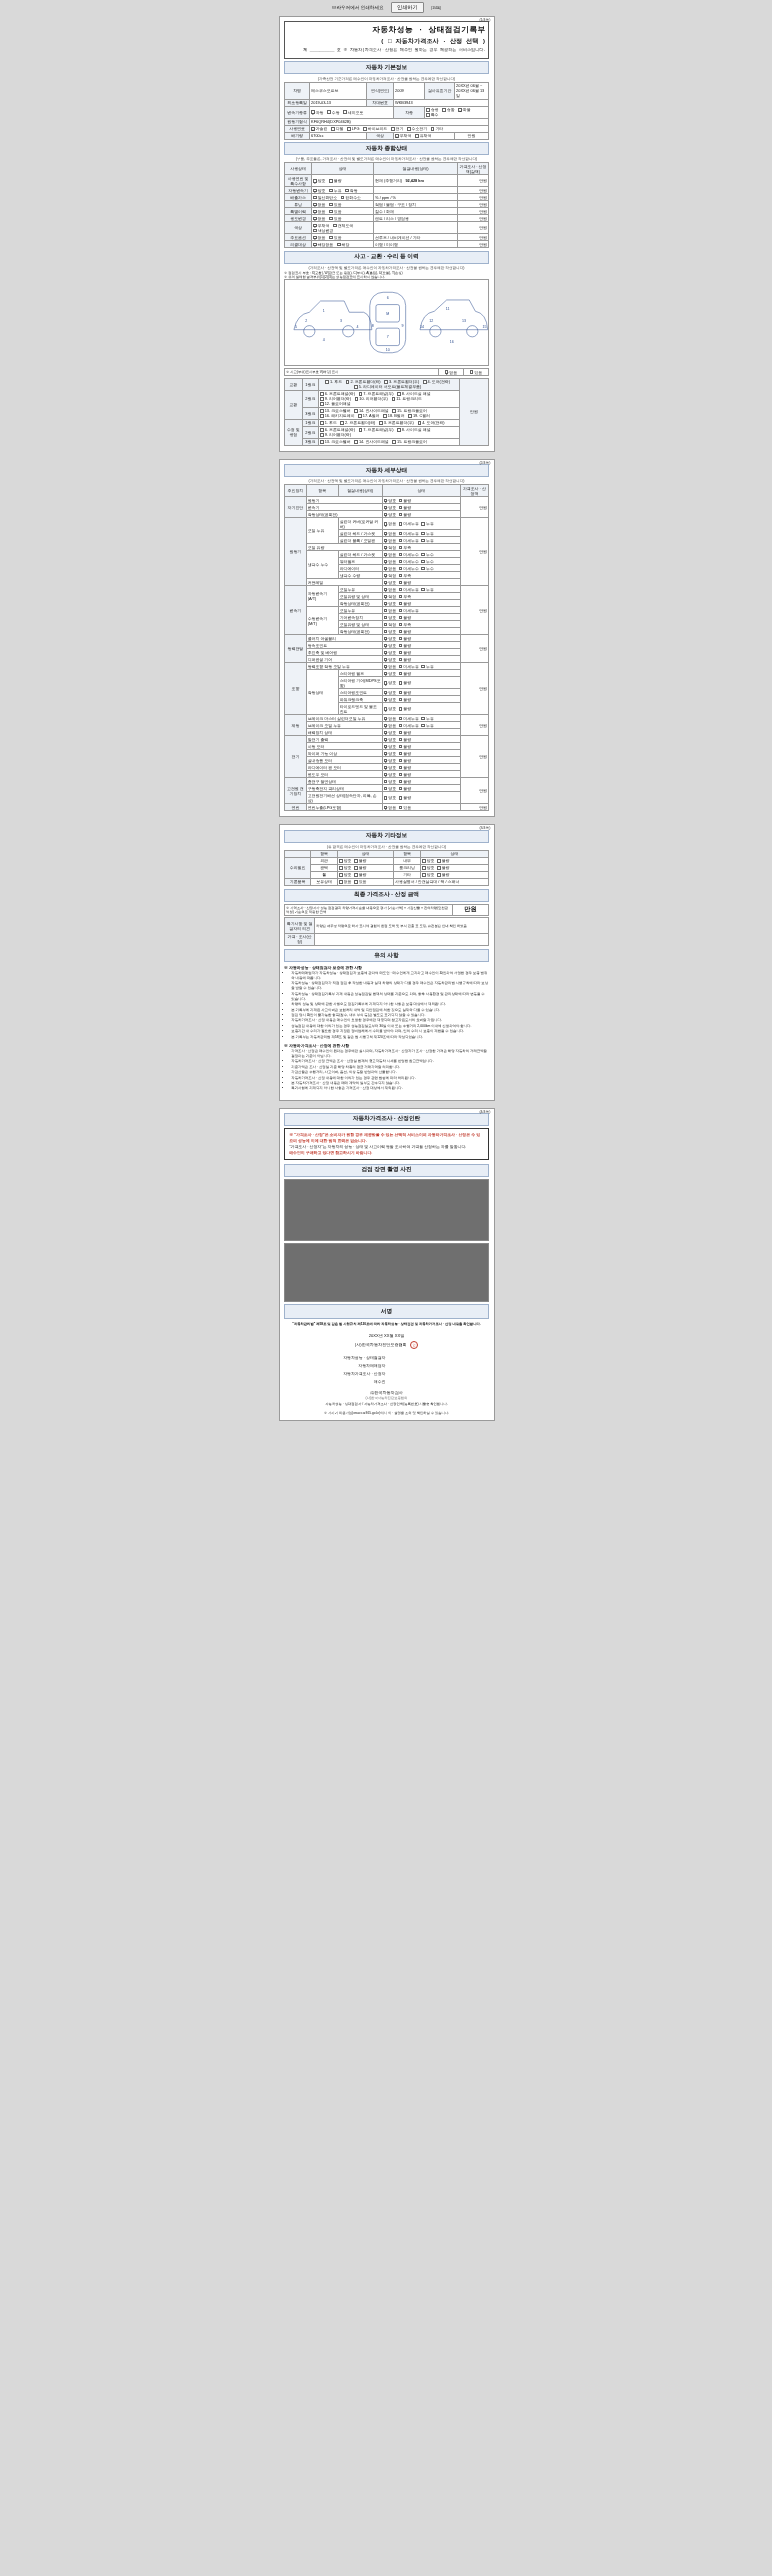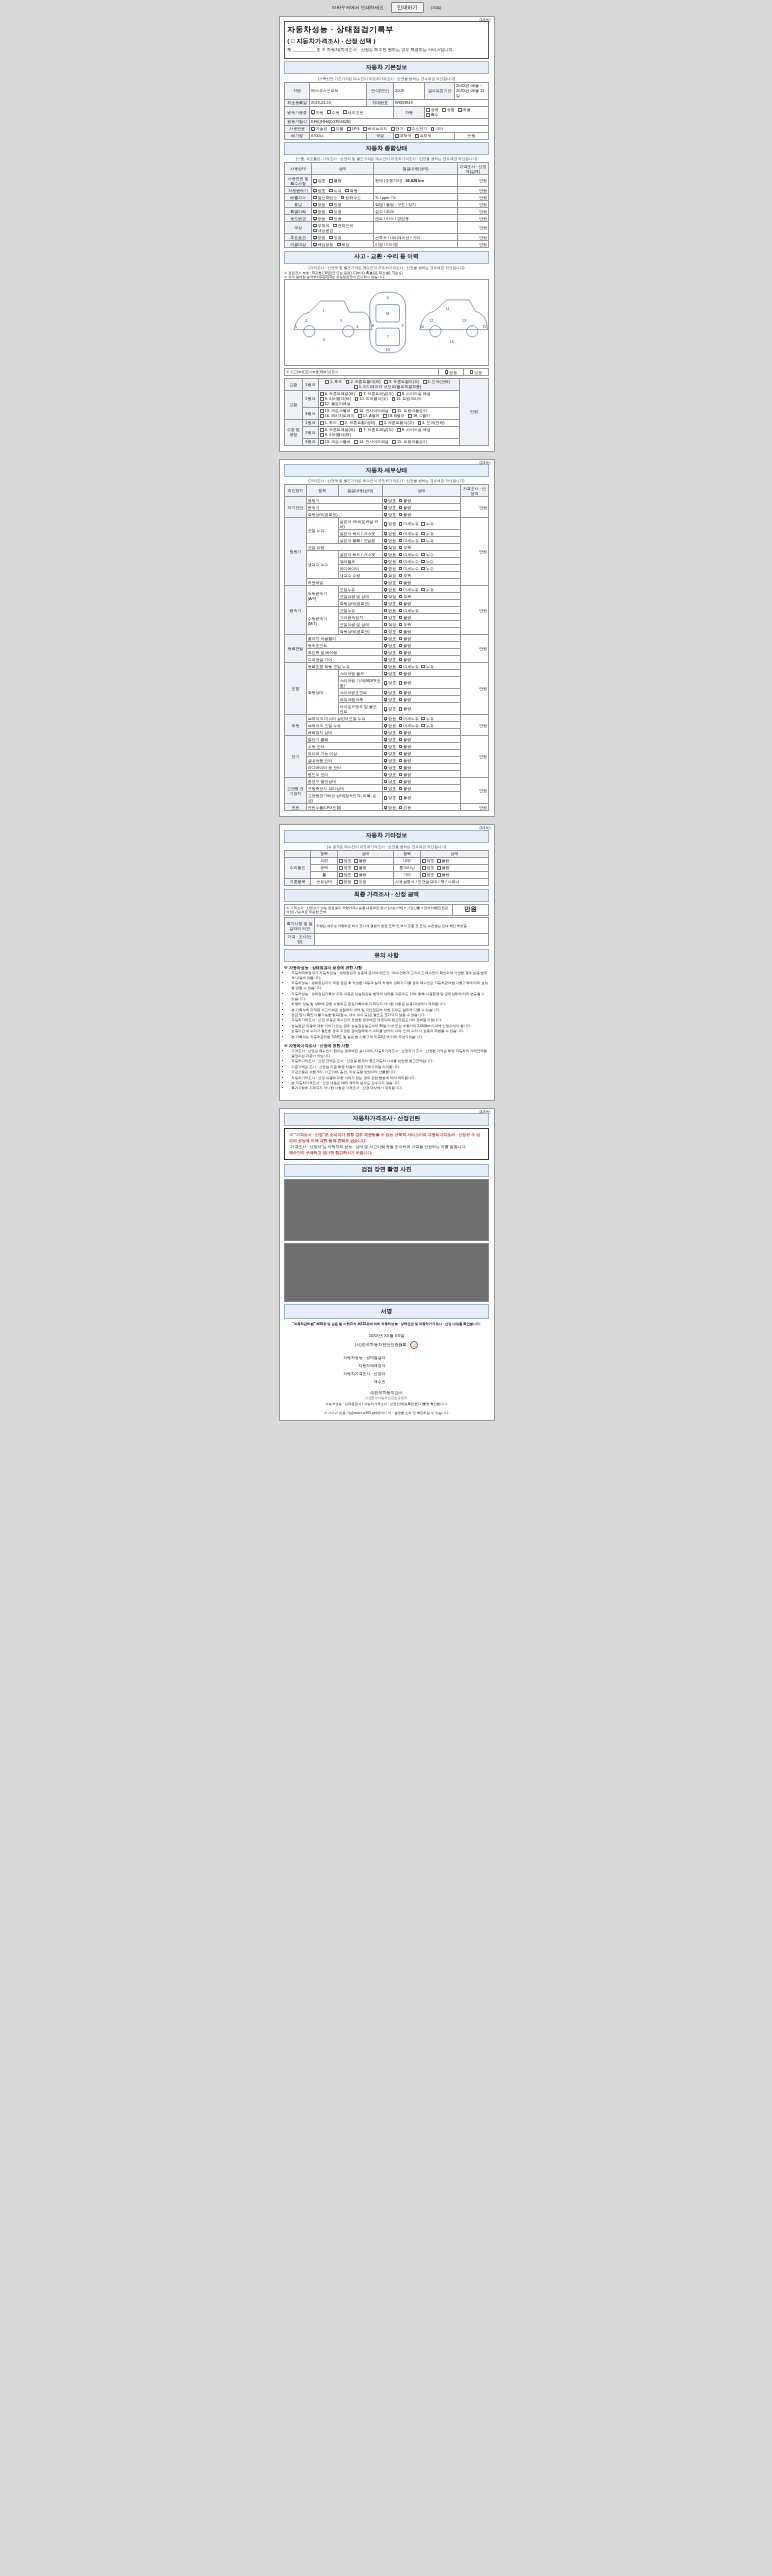--- a/index.html
+++ b/index.html
@@ -38,23 +38,24 @@
     background:#e8eef6;
     border:0.5px solid #9fb2cc;
     text-align:center;
     font-weight:bold;
     font-size:5.7px;
     padding:1.5px 0;
     margin-bottom:2.1px;
   }
   .title-box {
     border:0.5px solid #555;
-    text-align:left;
+    text-align:right;
     padding:3.6px 2.1px 3.1px 2.1px;
     margin-bottom:2.6px;
+    font-family:Liberation Mono, monospace;
   }
   .title-box .t1 { font-size:7.7px; font-weight:bold; letter-spacing:0.5px; }
   .title-box .t2 { font-size:6.2px; font-weight:bold; margin-top:1.5px;}
   .subline { font-size:4.1px; margin:1.5px 0 2.6px 0; }
   .note { font-size:3.6px; color:#333; text-align:center; margin:1px 0; }
   table { border-collapse:collapse; width:100%; font-size:3.9px; }
   td, th { border:0.5px solid #9a9a9a; padding:0.5px 1px; vertical-align:middle; }
   th { background:#eef2f7; font-weight:normal; }
   .lbl { background:#eef2f7; text-align:center; }
   .ctr { text-align:center; }

